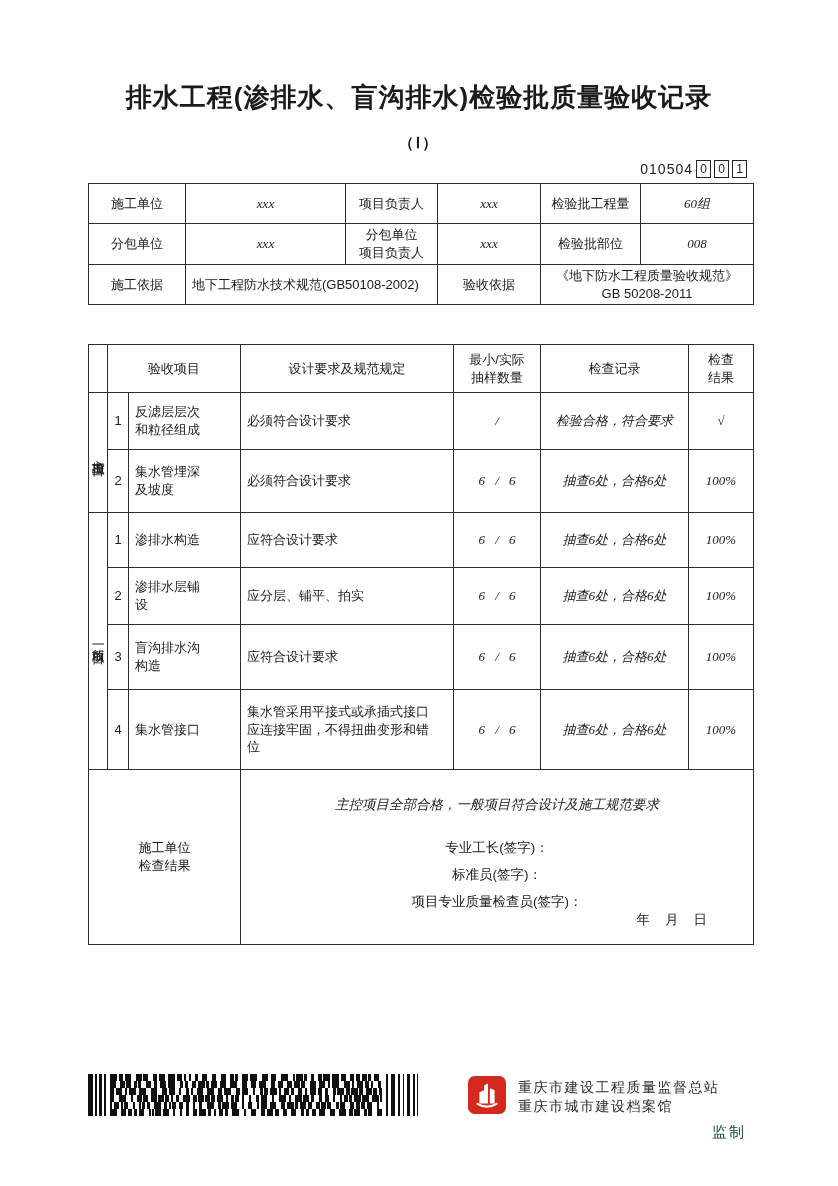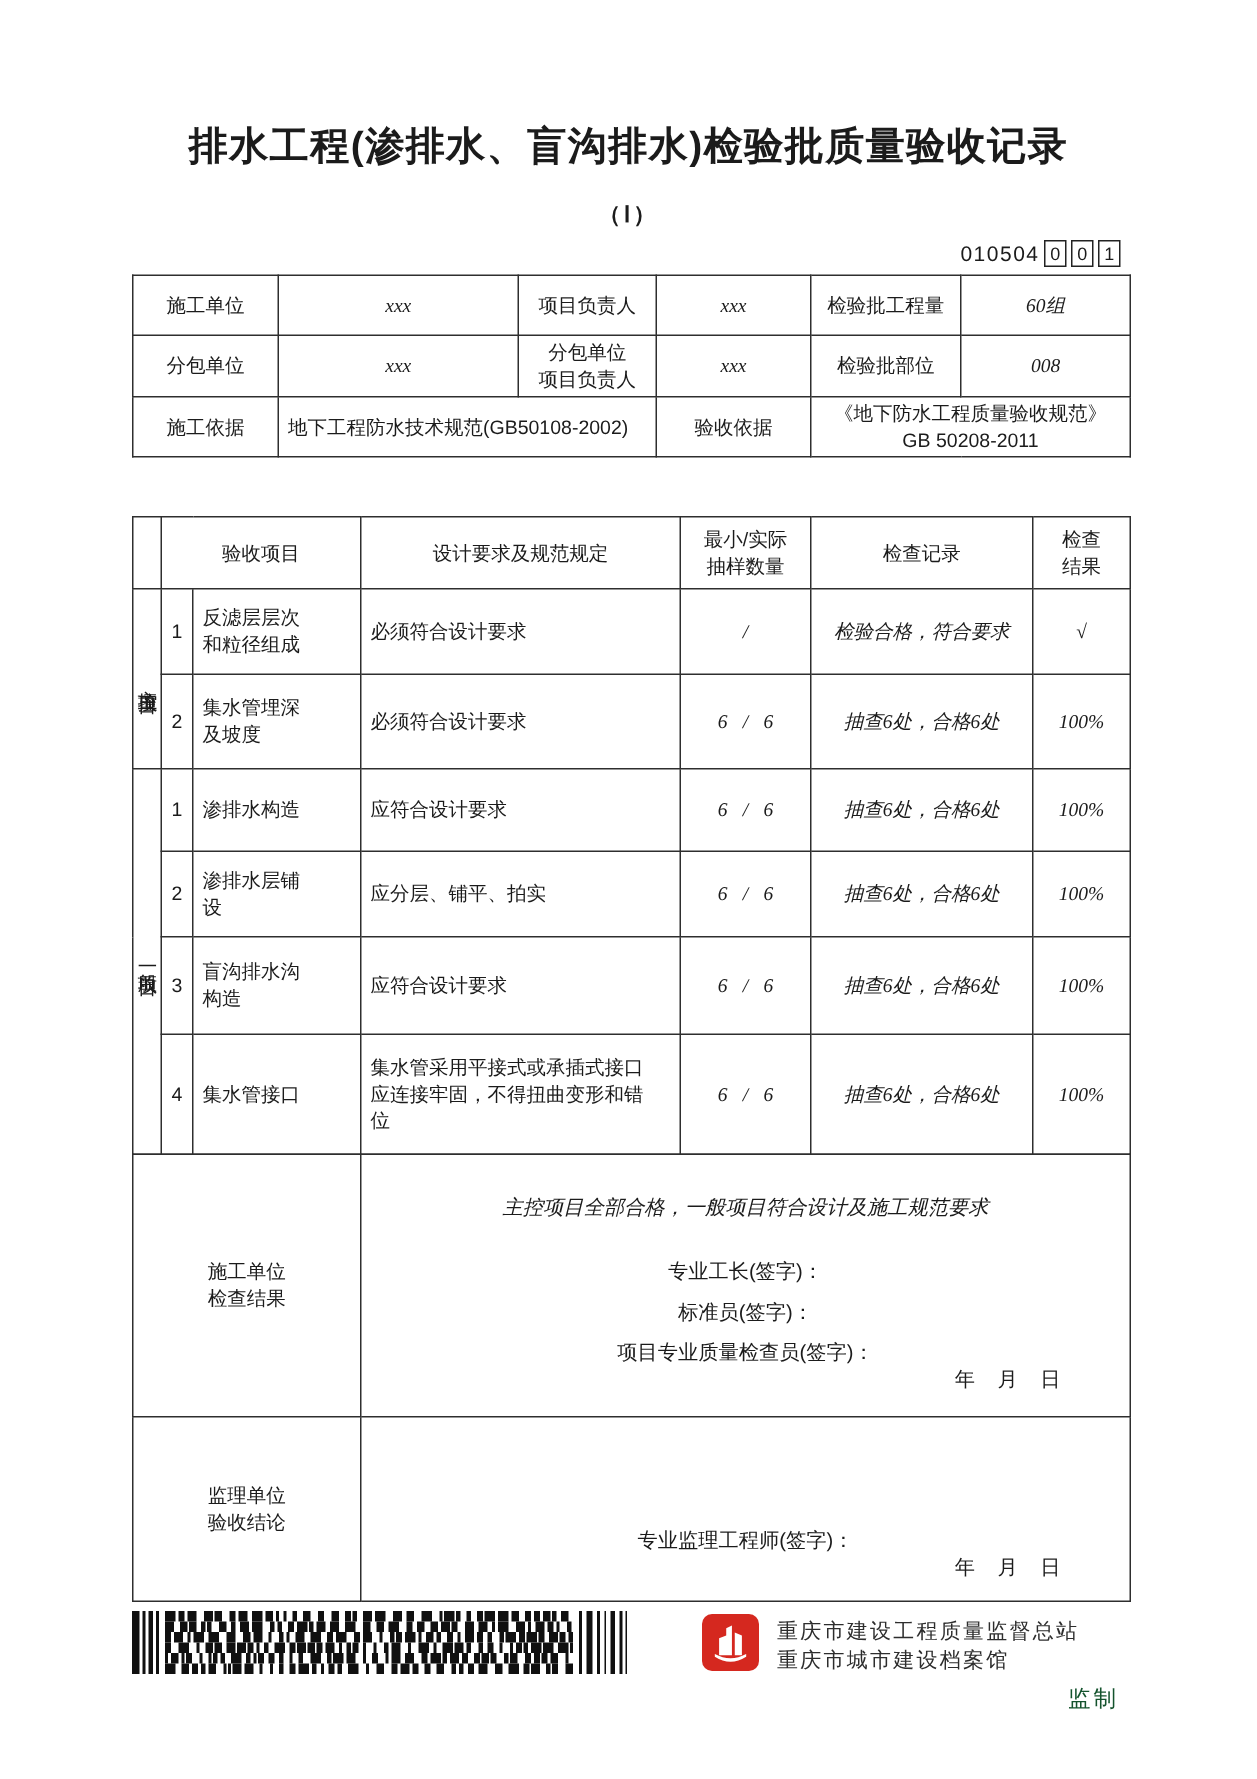--- a/index.html
+++ b/index.html
@@ -186,30 +186,20 @@
     <tbody>
         <tr style="height:175px">
       <td class="pl">施工单位
 检查结果</td>
       <td style="padding:0">
         <div class="cellfill">
           <div class="concl v">主控项目全部合格，一般项目符合设计及施工规范要求</div>
           <div class="sgn first">专业工长(签字)：</div>
           <div class="sgn">标准员(签字)：</div>
           <div class="sgn">项目专业质量检查员(签字)：</div>
-          <div class="dateline">年    月    日</div>
-        </div>
-      </td>
-    </tr>
-    <tr style="height:123px">
-      <td class="pl">监理单位
-验收结论</td>
-      <td style="padding:0">
-        <div class="cellfill">
-          <div class="sup-sign">专业监理工程师(签字)：</div>
           <div class="dateline">年    月    日</div>
         </div>
       </td>
     </tr>
   </tbody>
     </table>
 
   <div class="barcode">
     <svg width="330" height="42" viewBox="0 0 330 42" xmlns="http://www.w3.org/2000/svg">
         <rect x="0" y="0" width="5" height="42"></rect>

